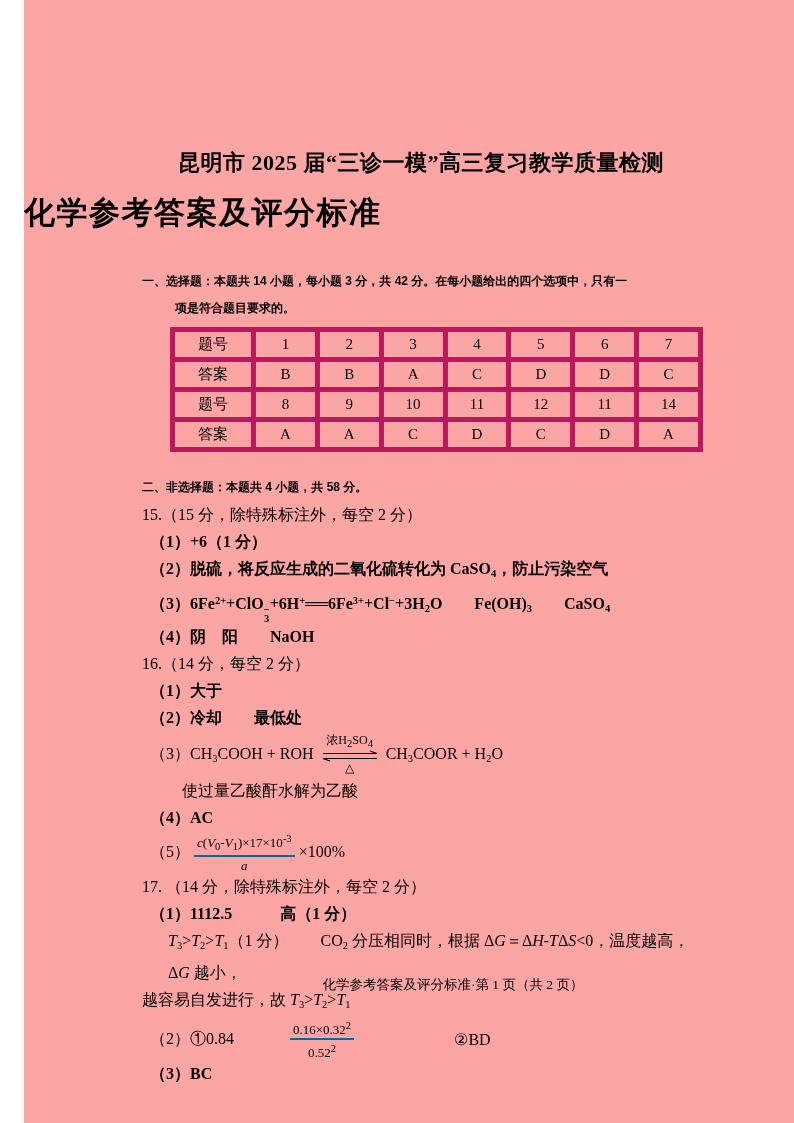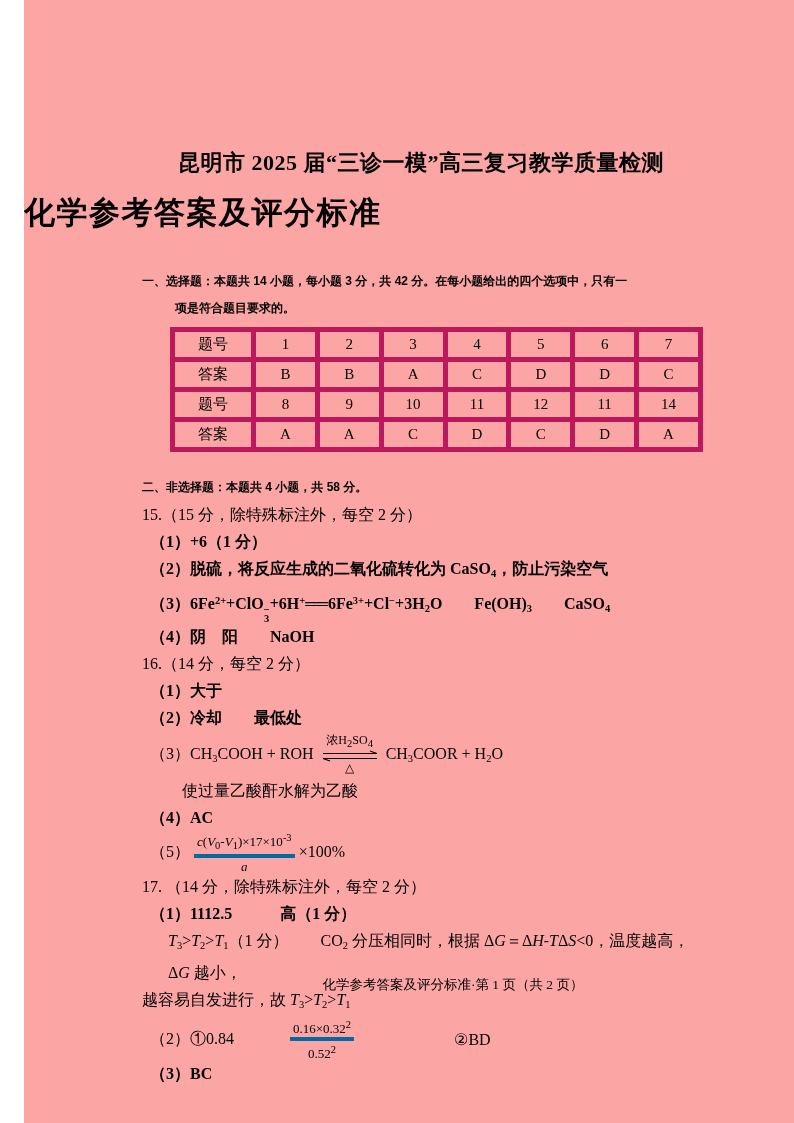--- a/index.html
+++ b/index.html
@@ -17,21 +17,21 @@
   .sec2{margin-top:22px;}
   .item{padding-left:8px;font-weight:bold;}
   .note{padding-left:40px;}
   .para1{padding-left:26px;}
   .ln-rxn{display:flex;align-items:center;height:46px;padding-left:8px;white-space:pre;}
   .rxn{display:inline-flex;flex-direction:column;align-items:center;margin:0 3px;}
   .rxn-above,.rxn-below{font-size:12px;line-height:13px;white-space:pre;}
   .ln-frac{display:flex;align-items:center;height:42px;padding-left:8px;white-space:pre;}
   .frac{display:inline-flex;flex-direction:column;align-items:center;font-size:13px;
         line-height:17px;margin:0 4px;}
-  .frac .num{border-bottom:4px solid #0369a1;padding:0 3px;}
+  .frac .num{border-bottom:2px solid #0369a1;padding:0 3px;}
   .frac17{margin-left:56px;}
   .bd{margin-left:96px;}
   .sup{font-size:10.5px;vertical-align:5px;}
   .sub{font-size:10.5px;vertical-align:-3px;}
   .i{font-style:italic;}
   .ss{display:inline-flex;flex-direction:column;align-items:center;font-size:10.5px;
       line-height:9px;vertical-align:-4px;}
   .footer{position:absolute;top:976px;left:0;width:100%;text-align:center;font-size:13.5px;padding-left:32px;}
 </style>
 </head>

